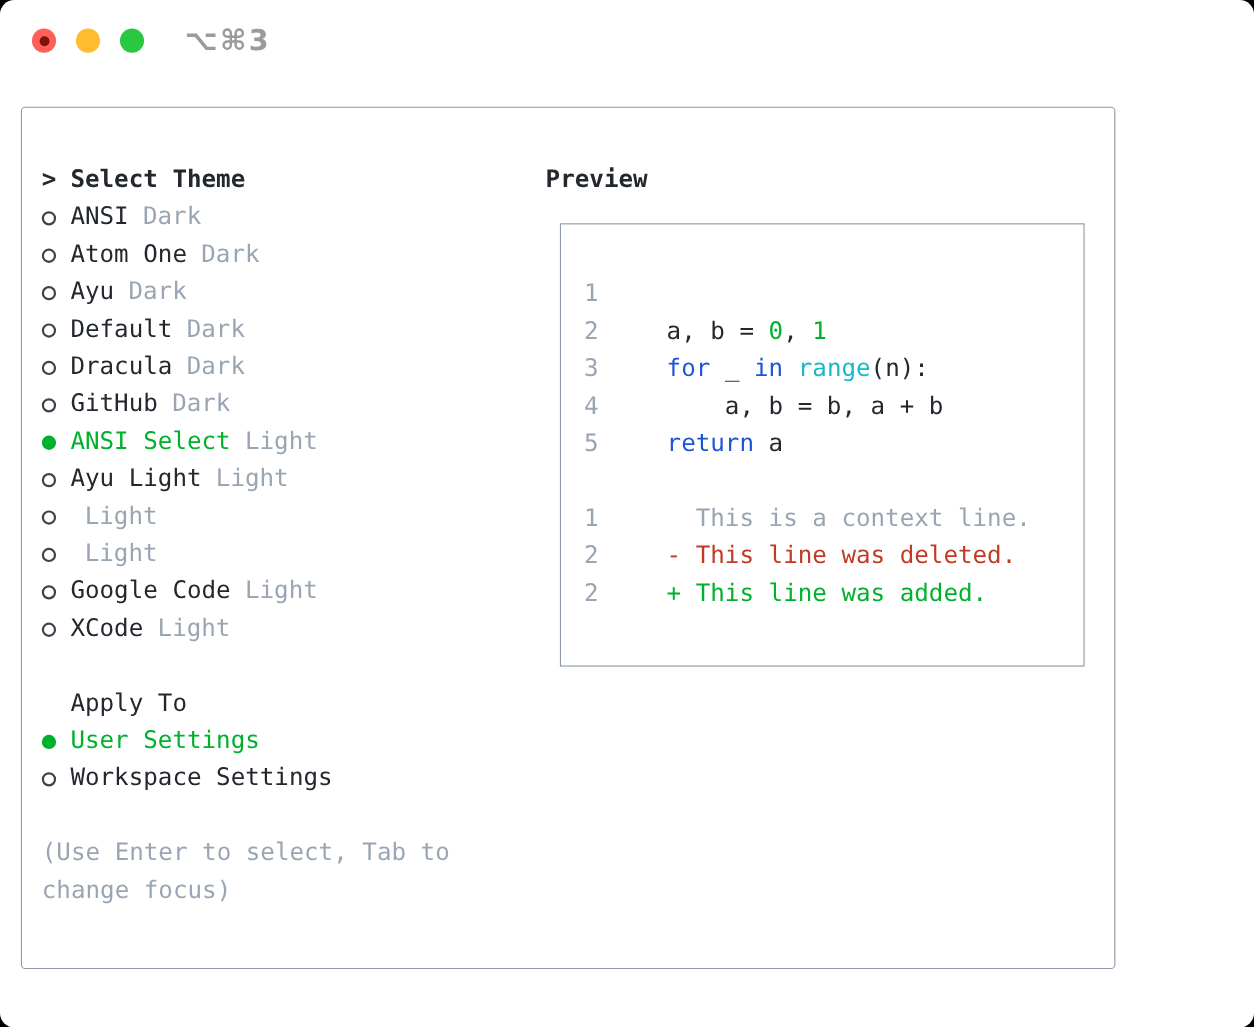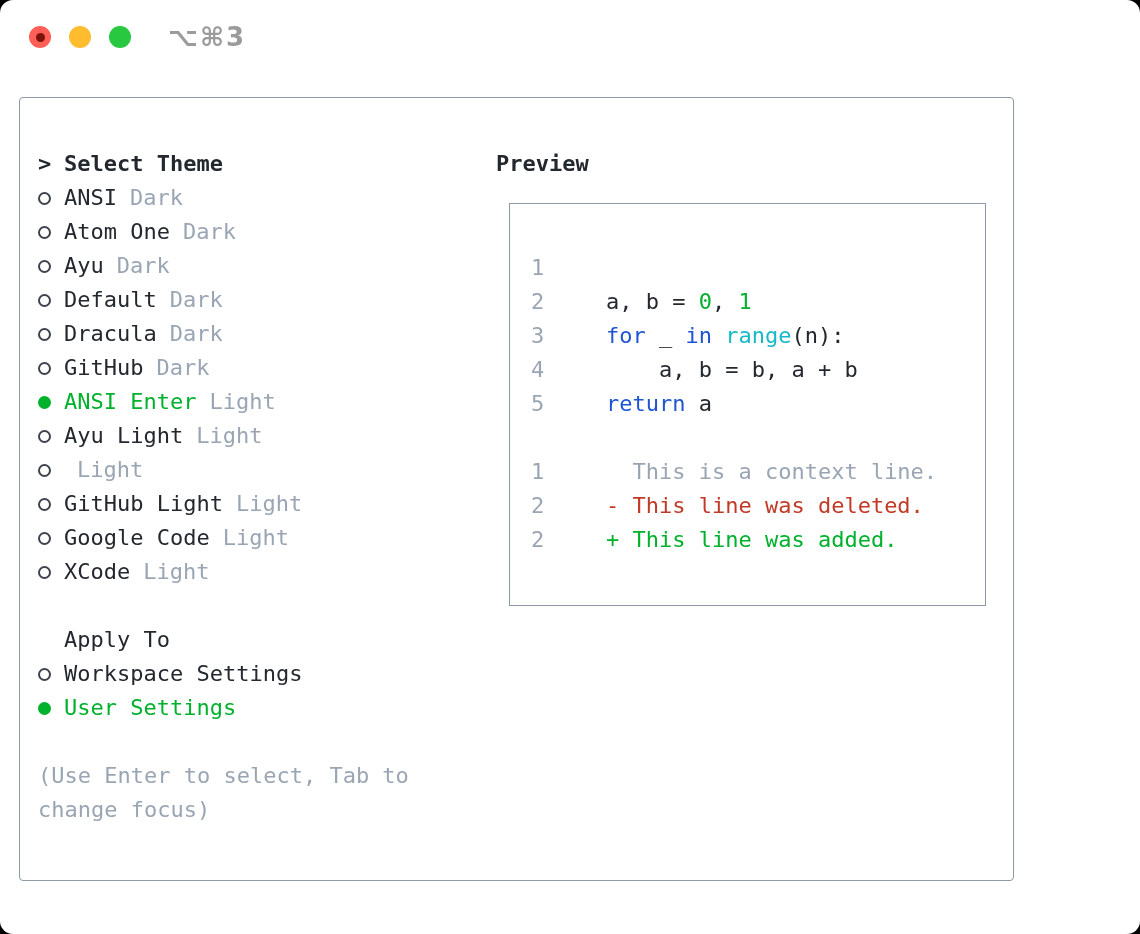--- a/index.html
+++ b/index.html
@@ -80,38 +80,38 @@
         <span class="header-text">Select Theme</span>
       </div>
 
       <div id="theme-list">
           <div class="row"><span class="prefix"><span class="radio"></span></span><span class="theme-name">ANSI</span><span class="variant">Dark</span></div>
           <div class="row"><span class="prefix"><span class="radio"></span></span><span class="theme-name">Atom One</span><span class="variant">Dark</span></div>
           <div class="row"><span class="prefix"><span class="radio"></span></span><span class="theme-name">Ayu</span><span class="variant">Dark</span></div>
           <div class="row"><span class="prefix"><span class="radio"></span></span><span class="theme-name">Default</span><span class="variant">Dark</span></div>
           <div class="row"><span class="prefix"><span class="radio"></span></span><span class="theme-name">Dracula</span><span class="variant">Dark</span></div>
           <div class="row"><span class="prefix"><span class="radio"></span></span><span class="theme-name">GitHub</span><span class="variant">Dark</span></div>
-          <div class="row"><span class="prefix"><span class="radio filled"></span></span><span class="theme-name selected">ANSI Enter</span><span class="variant">Light</span></div>
+          <div class="row"><span class="prefix"><span class="radio filled"></span></span><span class="theme-name selected">ANSI Select</span><span class="variant">Light</span></div>
           <div class="row"><span class="prefix"><span class="radio"></span></span><span class="theme-name">Ayu Light</span><span class="variant">Light</span></div>
           <div class="row"><span class="prefix"><span class="radio"></span></span><span class="variant">Light</span></div>
-          <div class="row"><span class="prefix"><span class="radio"></span></span><span class="theme-name">GitHub Light</span><span class="variant">Light</span></div>
+          <div class="row"><span class="prefix"><span class="radio"></span></span><span class="variant">Light</span></div>
           <div class="row"><span class="prefix"><span class="radio"></span></span><span class="theme-name">Google Code</span><span class="variant">Light</span></div>
           <div class="row"><span class="prefix"><span class="radio"></span></span><span class="theme-name">XCode</span><span class="variant">Light</span></div>
         </div>
 
       <div class="spacer"></div>
 
       <div class="row">
         <span class="prefix"></span>
         <span>Apply To</span>
       </div>
 
       <div id="apply-list">
+          <div class="row"><span class="prefix"><span class="radio filled"></span></span><span class="option-label selected">User Settings</span></div>
           <div class="row"><span class="prefix"><span class="radio"></span></span><span class="option-label">Workspace Settings</span></div>
-          <div class="row"><span class="prefix"><span class="radio filled"></span></span><span class="option-label selected">User Settings</span></div>
         </div>
 
       <div class="spacer"></div>
 
       <div class="help">(Use Enter to select, Tab to change focus)</div>
     </div>
 
     <div class="preview-label">Preview</div>
 
     <div class="preview-box" id="preview-box">

